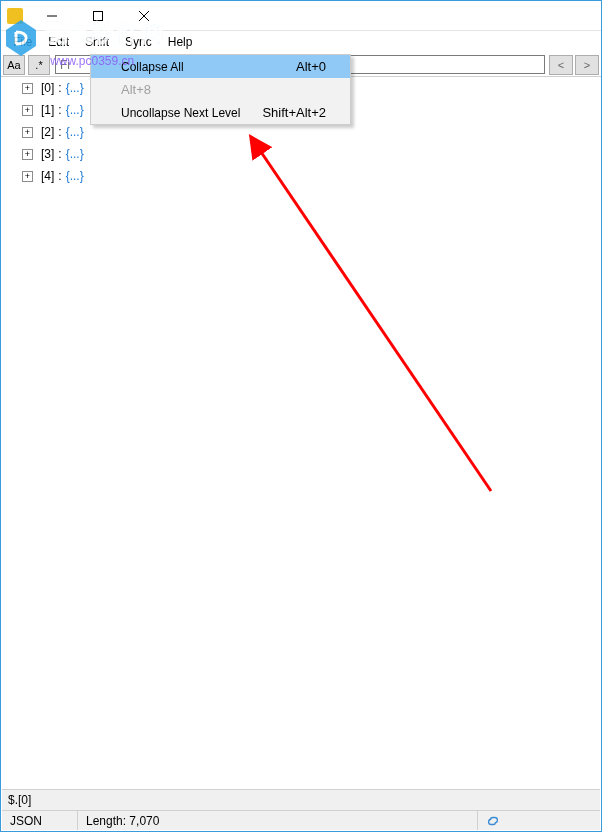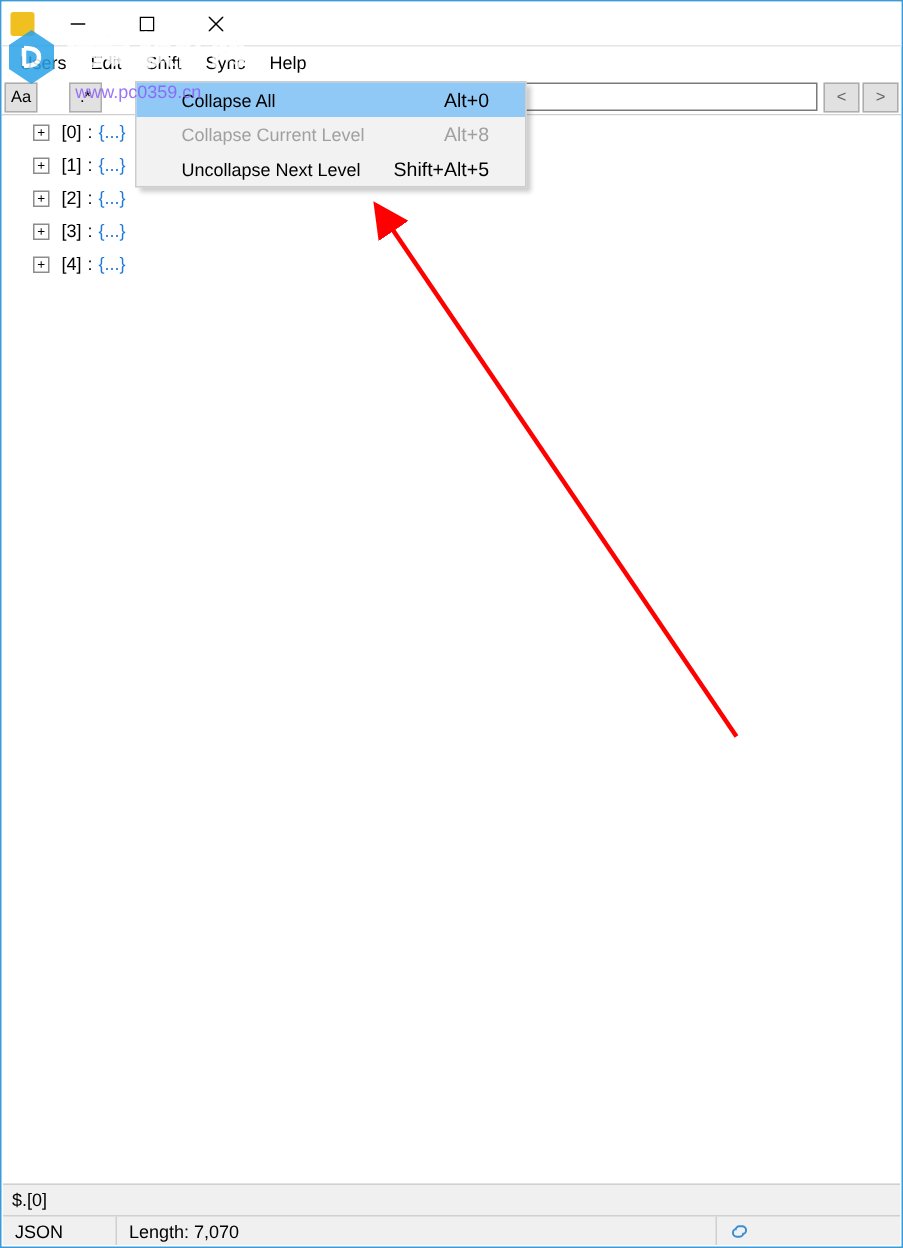--- a/index.html
+++ b/index.html
@@ -8,21 +8,21 @@
 .titlebar { height: 30px; background: #fff; display: flex; align-items: center; border-bottom: 1px solid #e5e5e5; }
 .title-icon { width: 16px; height: 16px; margin: 0 6px; background: #f0c020; border-radius: 2px; }
 .title-text { flex: 1; font-size: 12px; color: #000; white-space: nowrap; overflow: hidden; }
 .title-controls { display: flex; }
 .title-btn { width: 46px; height: 30px; display: flex; align-items: center; justify-content: center; color: #000; }
 
 .menubar { height: 22px; display: flex; align-items: center; padding: 0 4px; gap: 0; }
 .menu-item { padding: 2px 8px; cursor: default; }
 
 .toolbar { height: 24px; display: flex; align-items: center; border-bottom: 1px solid #d0d0d0; padding: 0 2px; }
-.tool-btn { width: 22px; height: 20px; border: 1px solid #adadad; background: #e1e1e1; margin-right: 21px; display: flex; align-items: center; justify-content: center; font-size: 11px; }
+.tool-btn { width: 22px; height: 20px; border: 1px solid #adadad; background: #e1e1e1; margin-right: 3px; display: flex; align-items: center; justify-content: center; font-size: 11px; }
 .search-box { flex: 1; height: 19px; border: 1px solid #7a7a7a; background: #fff; margin: 0 4px 0 2px; padding: 0 4px; }
 .nav-group { display: flex; gap: 2px; margin-left: auto; }
 .nav-btn { width: 24px; height: 20px; border: 1px solid #adadad; background: #e1e1e1; display: flex; align-items: center; justify-content: center; font-size: 11px; color: #666; }
 
 .tree-area { position: absolute; top: 76px; bottom: 42px; left: 1px; right: 1px; background: #fff; overflow: hidden; }
 .tree-row { display: flex; align-items: center; height: 22px; padding-left: 20px; }
 .expander { width: 11px; height: 11px; border: 1px solid #8c8c8c; display: flex; align-items: center; justify-content: center; font-size: 9px; line-height: 1; margin-right: 8px; cursor: pointer; background: #fff; }
 .tree-key { color: #000; }
 .tree-colon { margin: 0 4px; }
 .tree-val { color: #1e7ad6; }
@@ -66,21 +66,21 @@
     <div class="title-btn close">
       <svg width="10" height="10">
           <line x1="0" y1="0" x2="10" y2="10" stroke="#000" stroke-width="1"></line>
           <line x1="10" y1="0" x2="0" y2="10" stroke="#000" stroke-width="1"></line>
         </svg>
     </div>
   </div>
 </div>
 
 <div class="menubar">
-  <div class="menu-item">Users</div>
+  <div class="menu-item">File</div>
   <div class="menu-item">Edit</div>
   <div class="menu-item">Shift</div>
   <div class="menu-item">Sync</div>
   <div class="menu-item">Help</div>
 </div>
 
 <div class="toolbar">
   <div class="tool-btn">Aa</div>
   <div class="tool-btn">.*</div>
   <input class="search-box" placeholder="Fi" style="">
@@ -122,26 +122,25 @@
     <span class="tree-val">{...}</span>
   </div>
 </div>
 
 <div class="context-menu">
   <div class="ctx-item highlighted">
     <span class="ctx-label">Collapse All</span>
     <span class="ctx-shortcut">Alt+0</span>
   </div>
   <div class="ctx-item disabled">
-    <span class="ctx-label">Collapse Current Level</span>
     <span class="ctx-shortcut">Alt+8</span>
   </div>
   <div class="ctx-item">
     <span class="ctx-label">Uncollapse Next Level</span>
-    <span class="ctx-shortcut">Shift+Alt+5</span>
+    <span class="ctx-shortcut">Shift+Alt+2</span>
   </div>
 </div>
 
 <svg class="arrow-overlay" width="280" height="380">
   <defs>
     <marker id="arrowhead" markerWidth="8" markerHeight="8" refX="2" refY="4" orient="auto">
       <polygon points="0 0, 8 4, 0 8" fill="#ff0000"></polygon>
     </marker>
   </defs>
   <line x1="250" y1="360" x2="18" y2="18" stroke="#ff0000" stroke-width="3" marker-end="url(#arrowhead)"></line>

